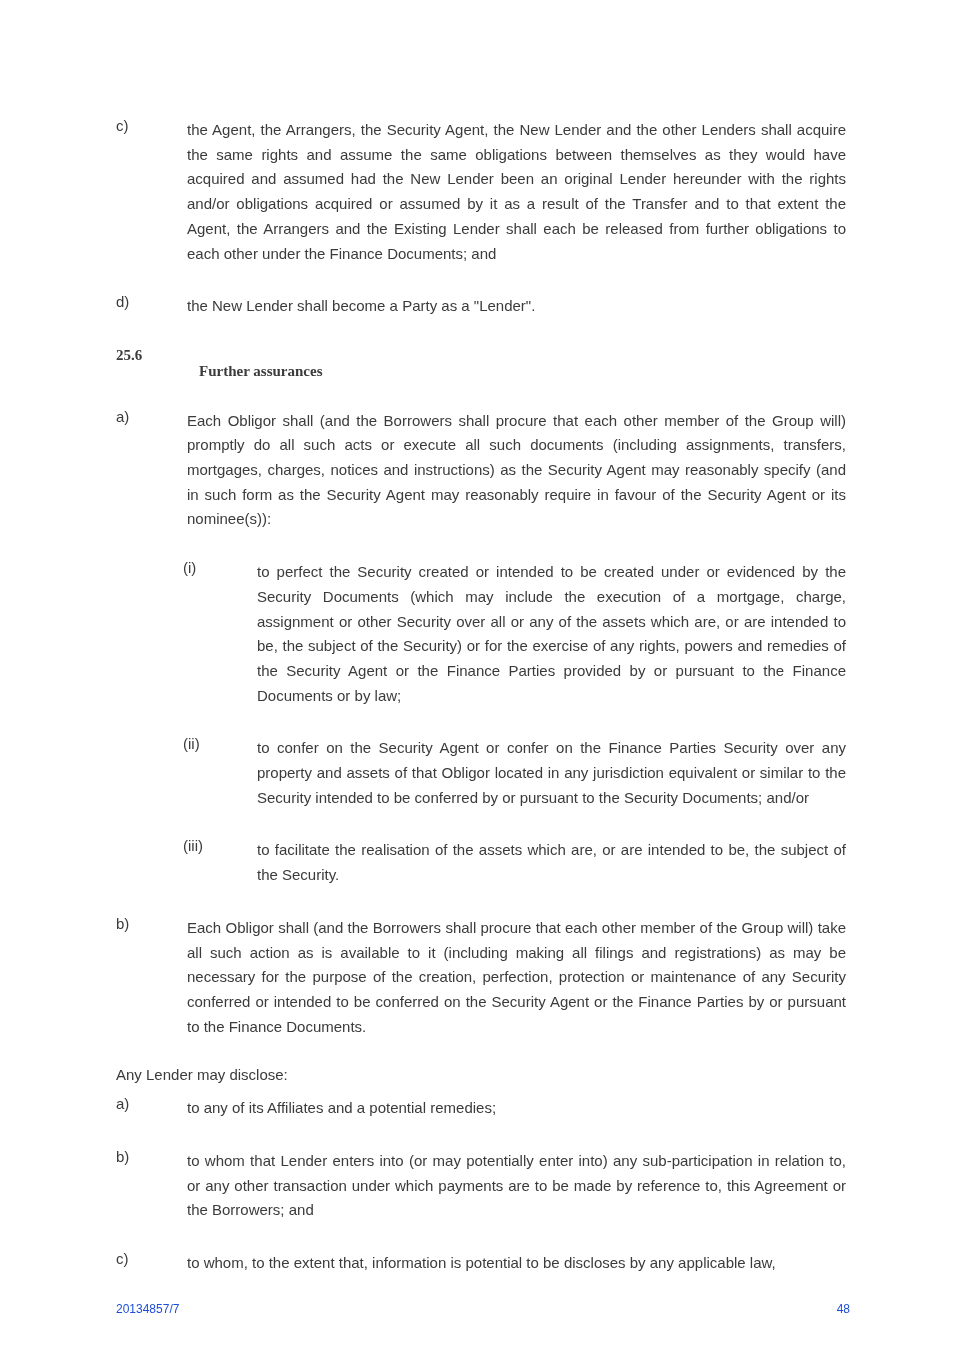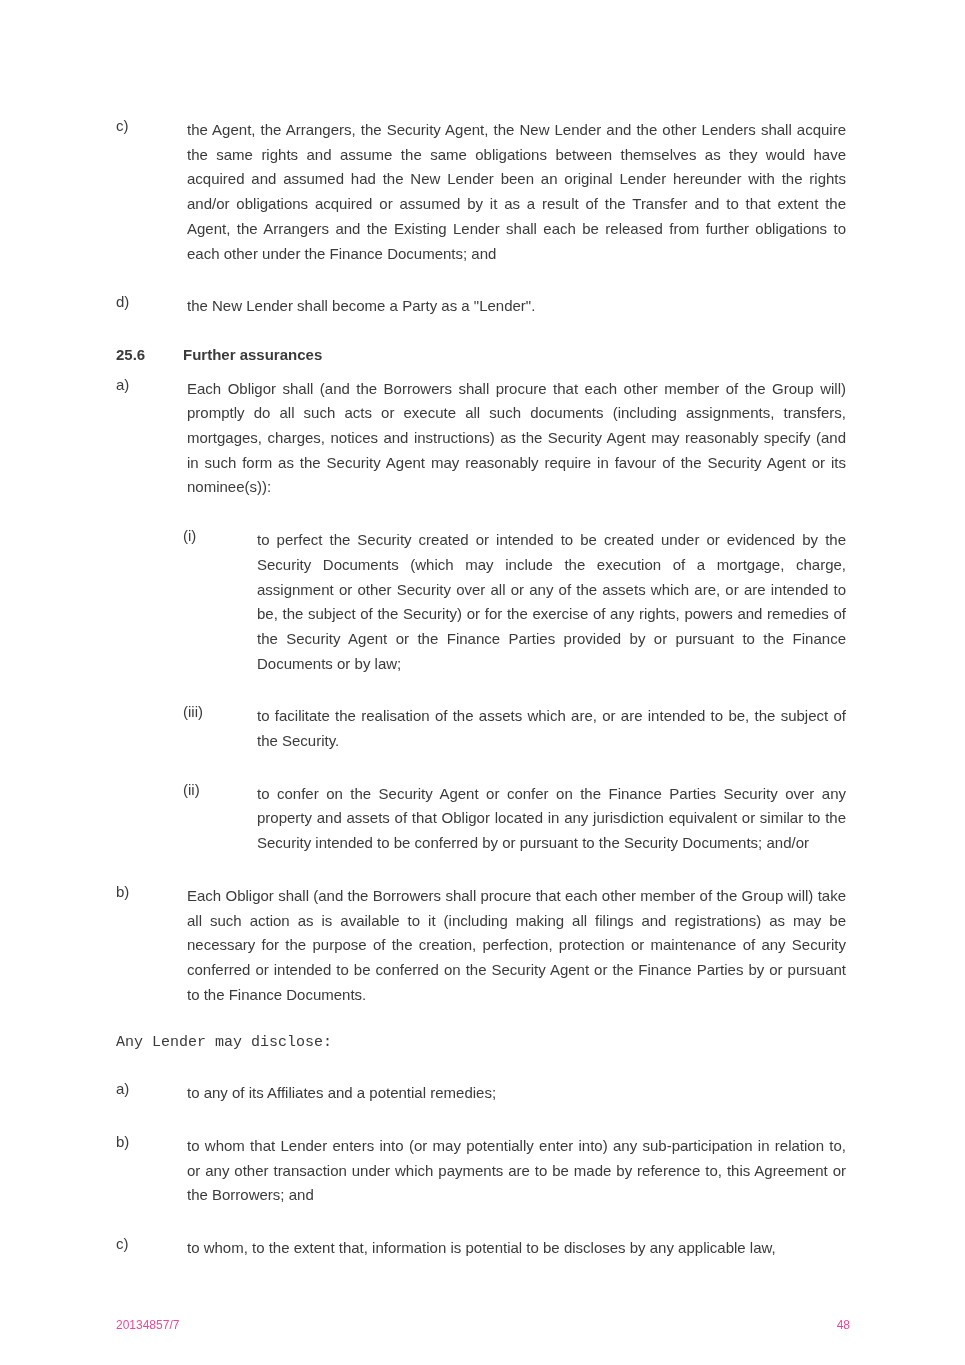--- a/index.html
+++ b/index.html
@@ -39,42 +39,42 @@
   .sub {
     margin-left: 67px;
   }
   .sub .marker {
     flex: 0 0 70px;
   }
   .heading {
     display: flex;
     font-weight: 700;
     margin: 0 0 5px 0;
+    font-family: Liberation Serif, serif;
   }
   .heading .num {
     flex: 0 0 67px;
   }
   .heading .title {
     flex: 1;
-    margin: 0;
+    margin: 16px;
   }
   .plain {
-    margin: 0 0 21px 0;
-    font-family: Liberation Mono, monospace;
+    margin: 0 0 4px 0;
   }
   .footer {
     position: absolute;
     left: 116px;
     width: 734px;
-    bottom: 32px;
+    bottom: 48px;
     display: flex;
     justify-content: space-between;
     font-size: 12px;
     line-height: 15px;
-    color: #ec4899;
+    color: #1d4ed8;
   }
 </style>
 </head>
 <body>
 
 <div class="page">
   <div class="content">
 
     <div class="row">
       <span class="marker">c)</span>
@@ -95,27 +95,27 @@
       <span class="marker">a)</span>
       <p class="body">Each Obligor shall (and the Borrowers shall procure that each other member of the Group will) promptly do all such acts or execute all such documents (including assignments, transfers, mortgages, charges, notices and instructions) as the Security Agent may reasonably specify (and in such form as the Security Agent may reasonably require in favour of the Security Agent or its nominee(s)):</p>
     </div>
 
     <div class="row sub">
       <span class="marker">(i)</span>
       <p class="body">to perfect the Security created or intended to be created under or evidenced by the Security Documents (which may include the execution of a mortgage, charge, assignment or other Security over all or any of the assets which are, or are intended to be, the subject of the Security) or for the exercise of any rights, powers and remedies of the Security Agent or the Finance Parties provided by or pursuant to the Finance Documents or by law;</p>
     </div>
 
     <div class="row sub">
-      <span class="marker">(iii)</span>
-      <p class="body">to facilitate the realisation of the assets which are, or are intended to be, the subject of the Security.</p>
+      <span class="marker">(ii)</span>
+      <p class="body">to confer on the Security Agent or confer on the Finance Parties Security over any property and assets of that Obligor located in any jurisdiction equivalent or similar to the Security intended to be conferred by or pursuant to the Security Documents; and/or</p>
     </div>
 
     <div class="row sub">
-      <span class="marker">(ii)</span>
-      <p class="body">to confer on the Security Agent or confer on the Finance Parties Security over any property and assets of that Obligor located in any jurisdiction equivalent or similar to the Security intended to be conferred by or pursuant to the Security Documents; and/or</p>
+      <span class="marker">(iii)</span>
+      <p class="body">to facilitate the realisation of the assets which are, or are intended to be, the subject of the Security.</p>
     </div>
 
     <div class="row">
       <span class="marker">b)</span>
       <p class="body">Each Obligor shall (and the Borrowers shall procure that each other member of the Group will) take all such action as is available to it (including making all filings and registrations) as may be necessary for the purpose of the creation, perfection, protection or maintenance of any Security conferred or intended to be conferred on the Security Agent or the Finance Parties by or pursuant to the Finance Documents.</p>
     </div>
 
 
     <p class="plain">Any Lender may disclose:</p>
 

